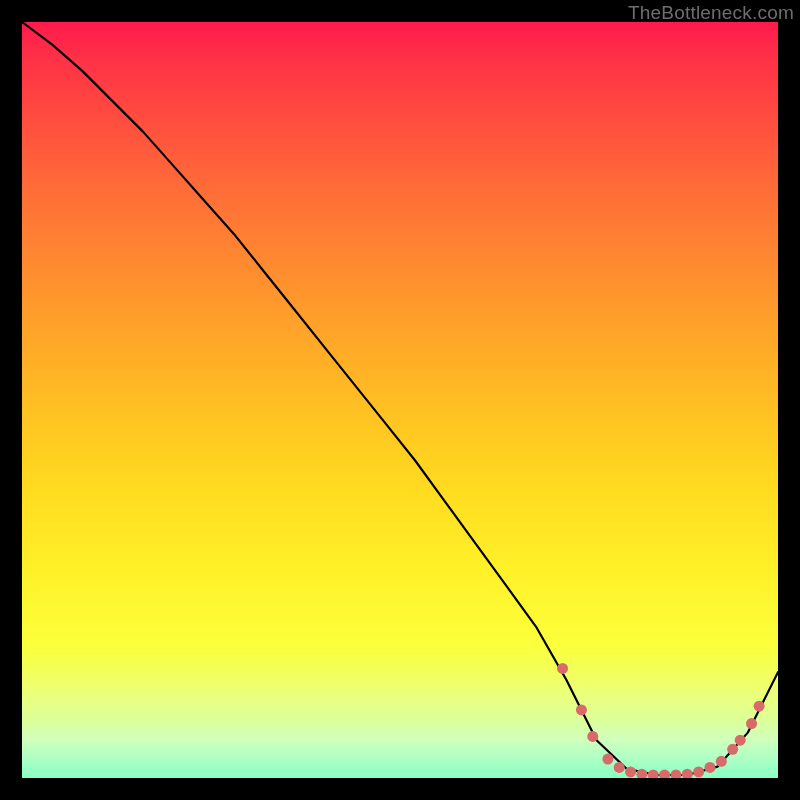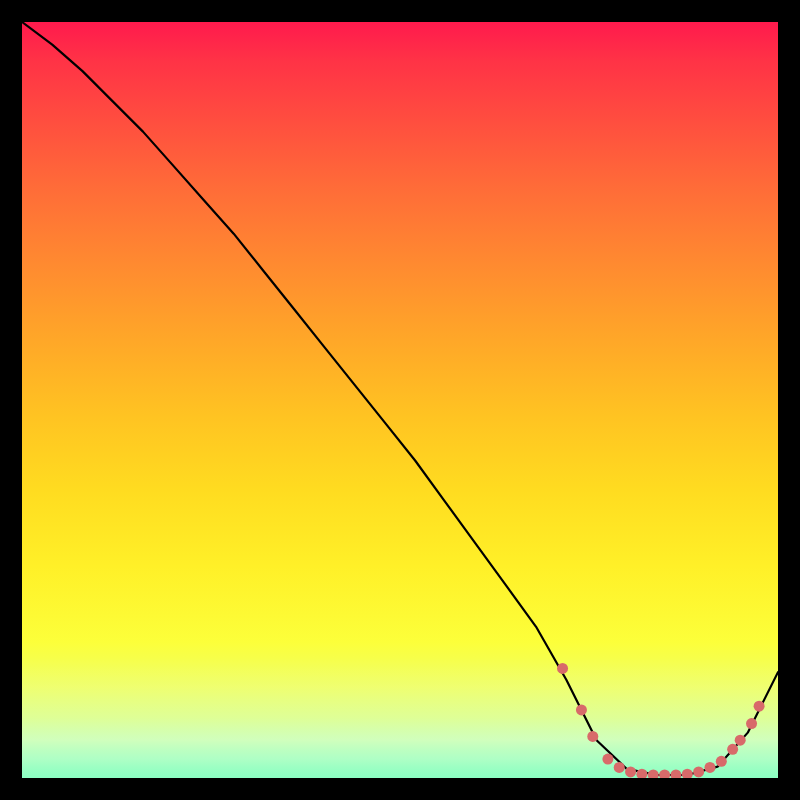--- a/index.html
+++ b/index.html
@@ -100,13 +100,14 @@
           <circle cx="676.62" cy="749.95" r="5.5" fill="#d86a6a"></circle>
           <circle cx="687.96" cy="745.42" r="5.5" fill="#d86a6a"></circle>
           <circle cx="699.30" cy="739.37" r="5.5" fill="#d86a6a"></circle>
           <circle cx="710.64" cy="727.27" r="5.5" fill="#d86a6a"></circle>
           <circle cx="718.20" cy="718.20" r="5.5" fill="#d86a6a"></circle>
           <circle cx="729.54" cy="701.57" r="5.5" fill="#d86a6a"></circle>
           <circle cx="737.10" cy="684.18" r="5.5" fill="#d86a6a"></circle>
         </g>
     </svg>
   </div>
+  <div class="watermark">TheBottleneck.com</div>
 </div>
 
 </body></html>

